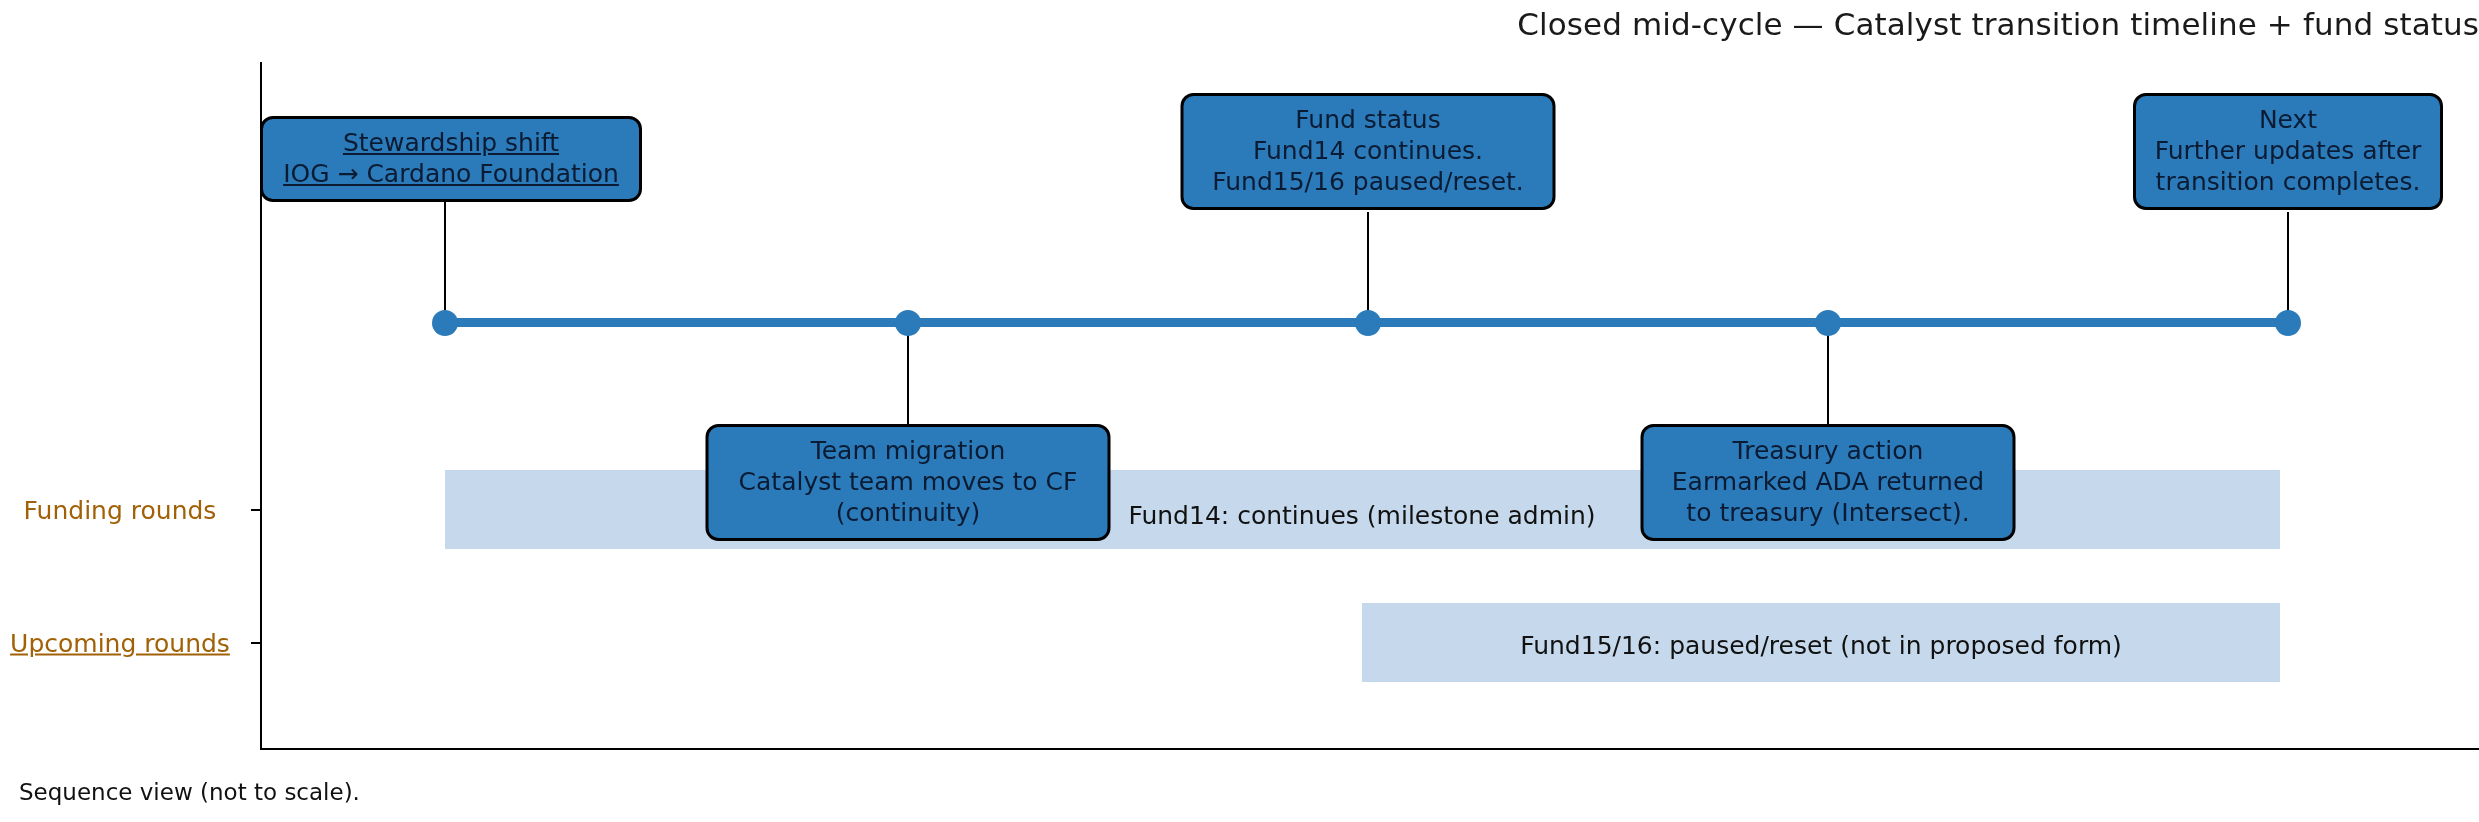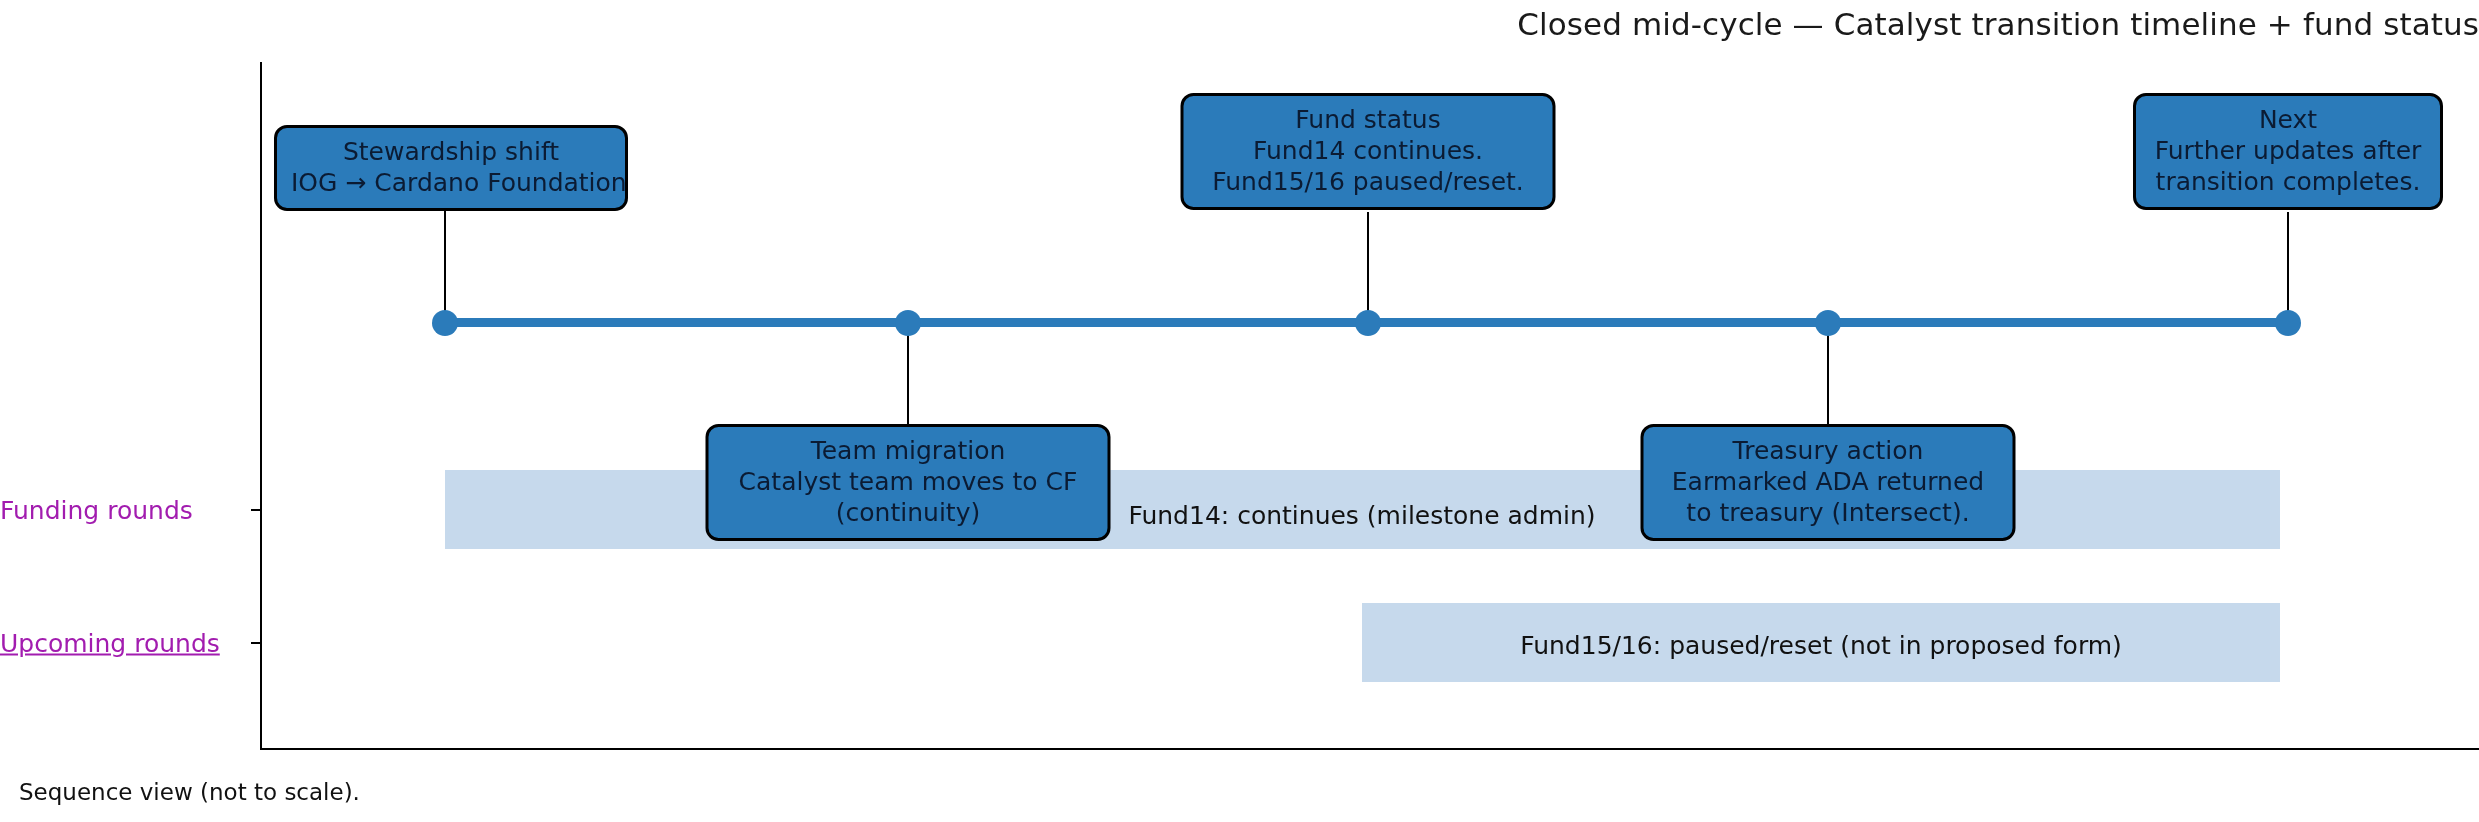--- a/index.html
+++ b/index.html
@@ -51,23 +51,23 @@
     background: #000000;
   }
   .y-tick-mark {
     position: absolute;
     width: 11px;
     height: 2px;
     background: #000000;
   }
   .y-tick-label {
     position: absolute;
-    text-align: left;
+    text-align: center;
     font-size: 25px;
-    color: #a21caf;
+    color: #a16207;
     white-space: nowrap;
     transform: translateY(-50%);
   }
   
   .lane-band {
     position: absolute;
     background: #c6d9ec;
   }
   .lane-band-label {
     position: absolute;
@@ -152,21 +152,21 @@
   <div class="connector" style="left:1368px; top:212px; height:110px;"></div>
   <div class="connector" style="left:1828px; top:322px; height:110px;"></div>
   <div class="connector" style="left:2288px; top:212px; height:110px;"></div>
 
   <div class="timeline-marker" style="left:445px; top:323px;"></div>
   <div class="timeline-marker" style="left:908px; top:323px;"></div>
   <div class="timeline-marker" style="left:1368px; top:323px;"></div>
   <div class="timeline-marker" style="left:1828px; top:323px;"></div>
   <div class="timeline-marker" style="left:2288px; top:323px;"></div>
 
-  <div class="event-box" style="left:451px; top:125px; width:354px;">Stewardship shift
+  <div class="event-box" style="left:451px; top:116px; width:382px;text-decoration:underline;">Stewardship shift
 IOG → Cardano Foundation</div>
 
   <div class="event-box" style="left:908px; top:424px; width:405px;">Team migration
 Catalyst team moves to CF
 (continuity)</div>
 
   <div class="event-box" style="left:1368px; top:93px; width:375px;">Fund status
 Fund14 continues.
 Fund15/16 paused/reset.</div>
 

